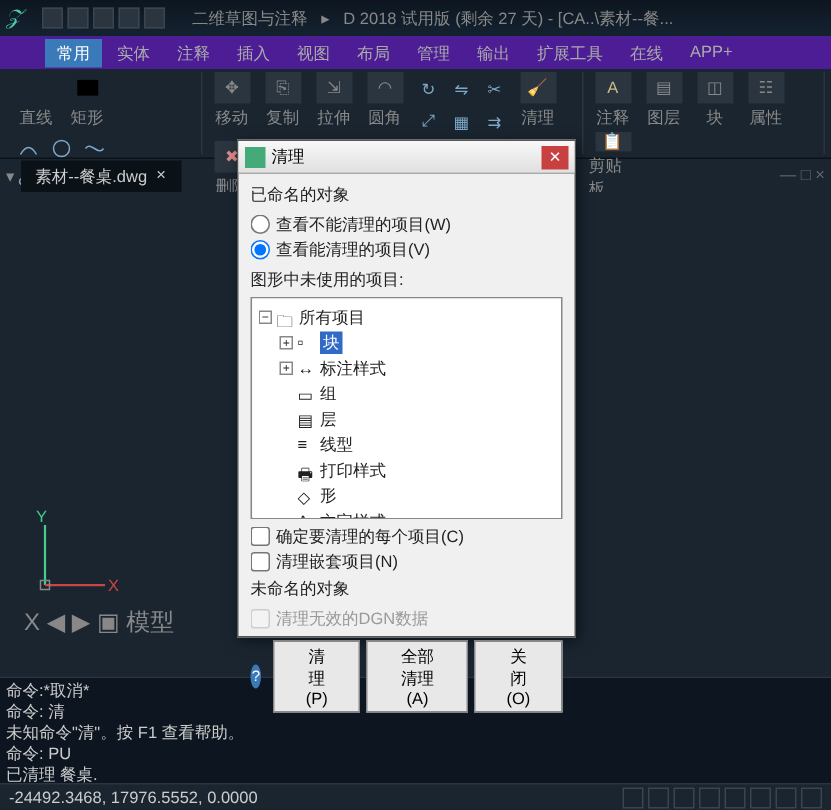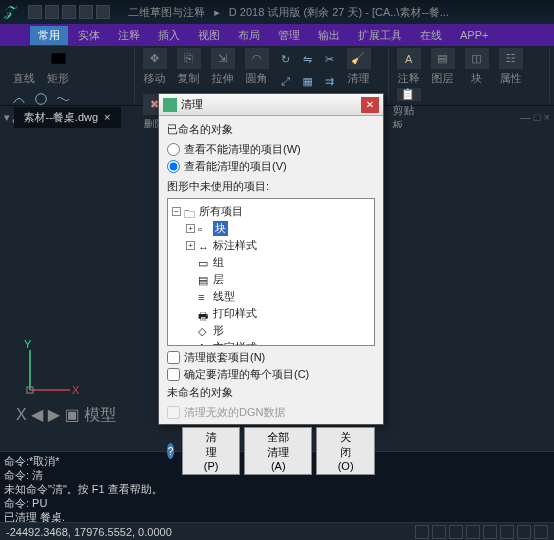--- a/index.html
+++ b/index.html
@@ -301,25 +301,25 @@
         </div>
       <div class="tnode">
           <span style="width:9px"></span>
           <span class="tico">A</span>
           <span>文字样式</span>
         </div>
 
     </div>
     <label class="chk">
         <input type="checkbox" style="">
-        <span>清理嵌套项目(N)</span>
+        <span>确定要清理的每个项目(C)</span>
       </label>
     <label class="chk">
         <input type="checkbox" style="">
-        <span>确定要清理的每个项目(C)</span>
+        <span>清理嵌套项目(N)</span>
       </label>
     <div class="section" style="margin-top:2px">未命名的对象</div>
     <label class="chk">
         <input type="checkbox" disabled="" style="">
         <span style="color:#999">清理无效的DGN数据</span>
       </label>
     <div class="btns">
       <span class="helpico">?</span>
       <div style="flex:1"></div>
       <button>清理(P)</button>

